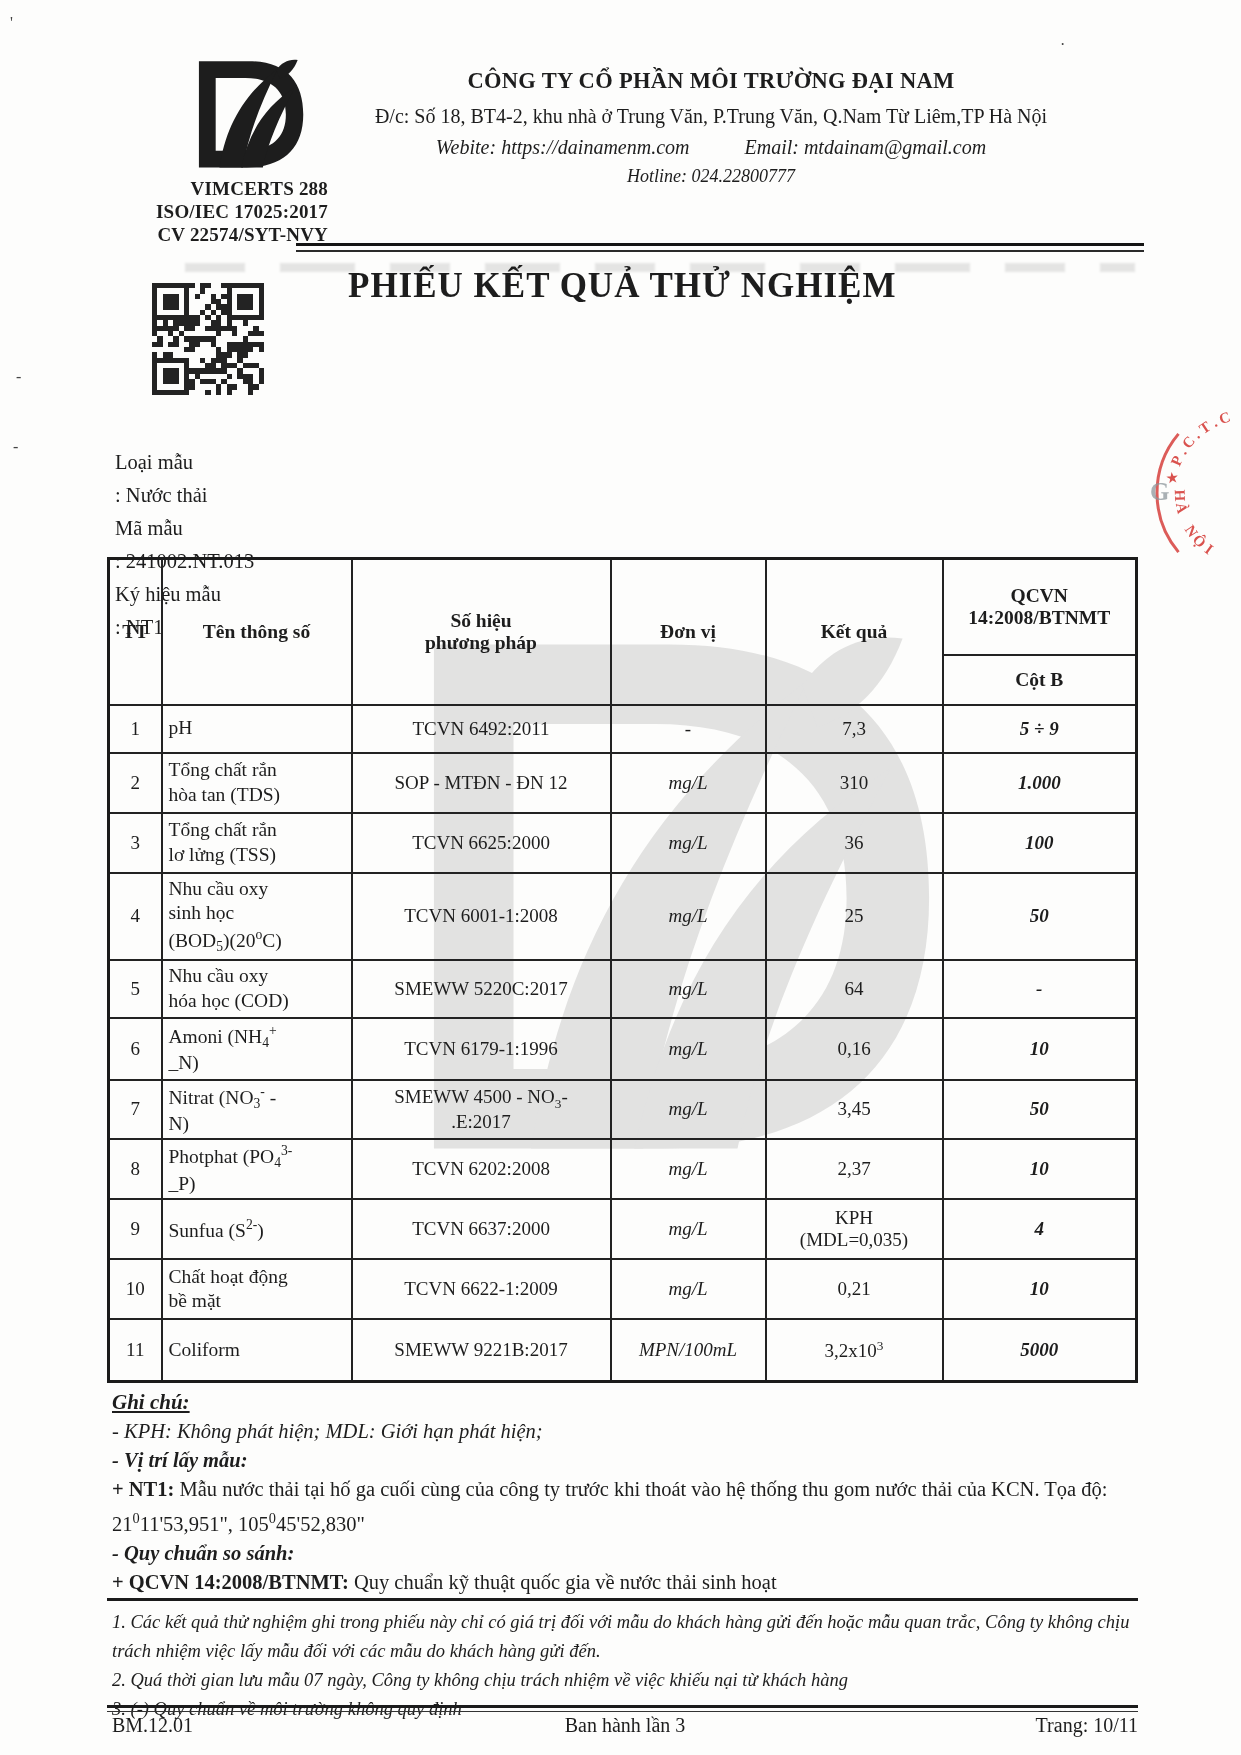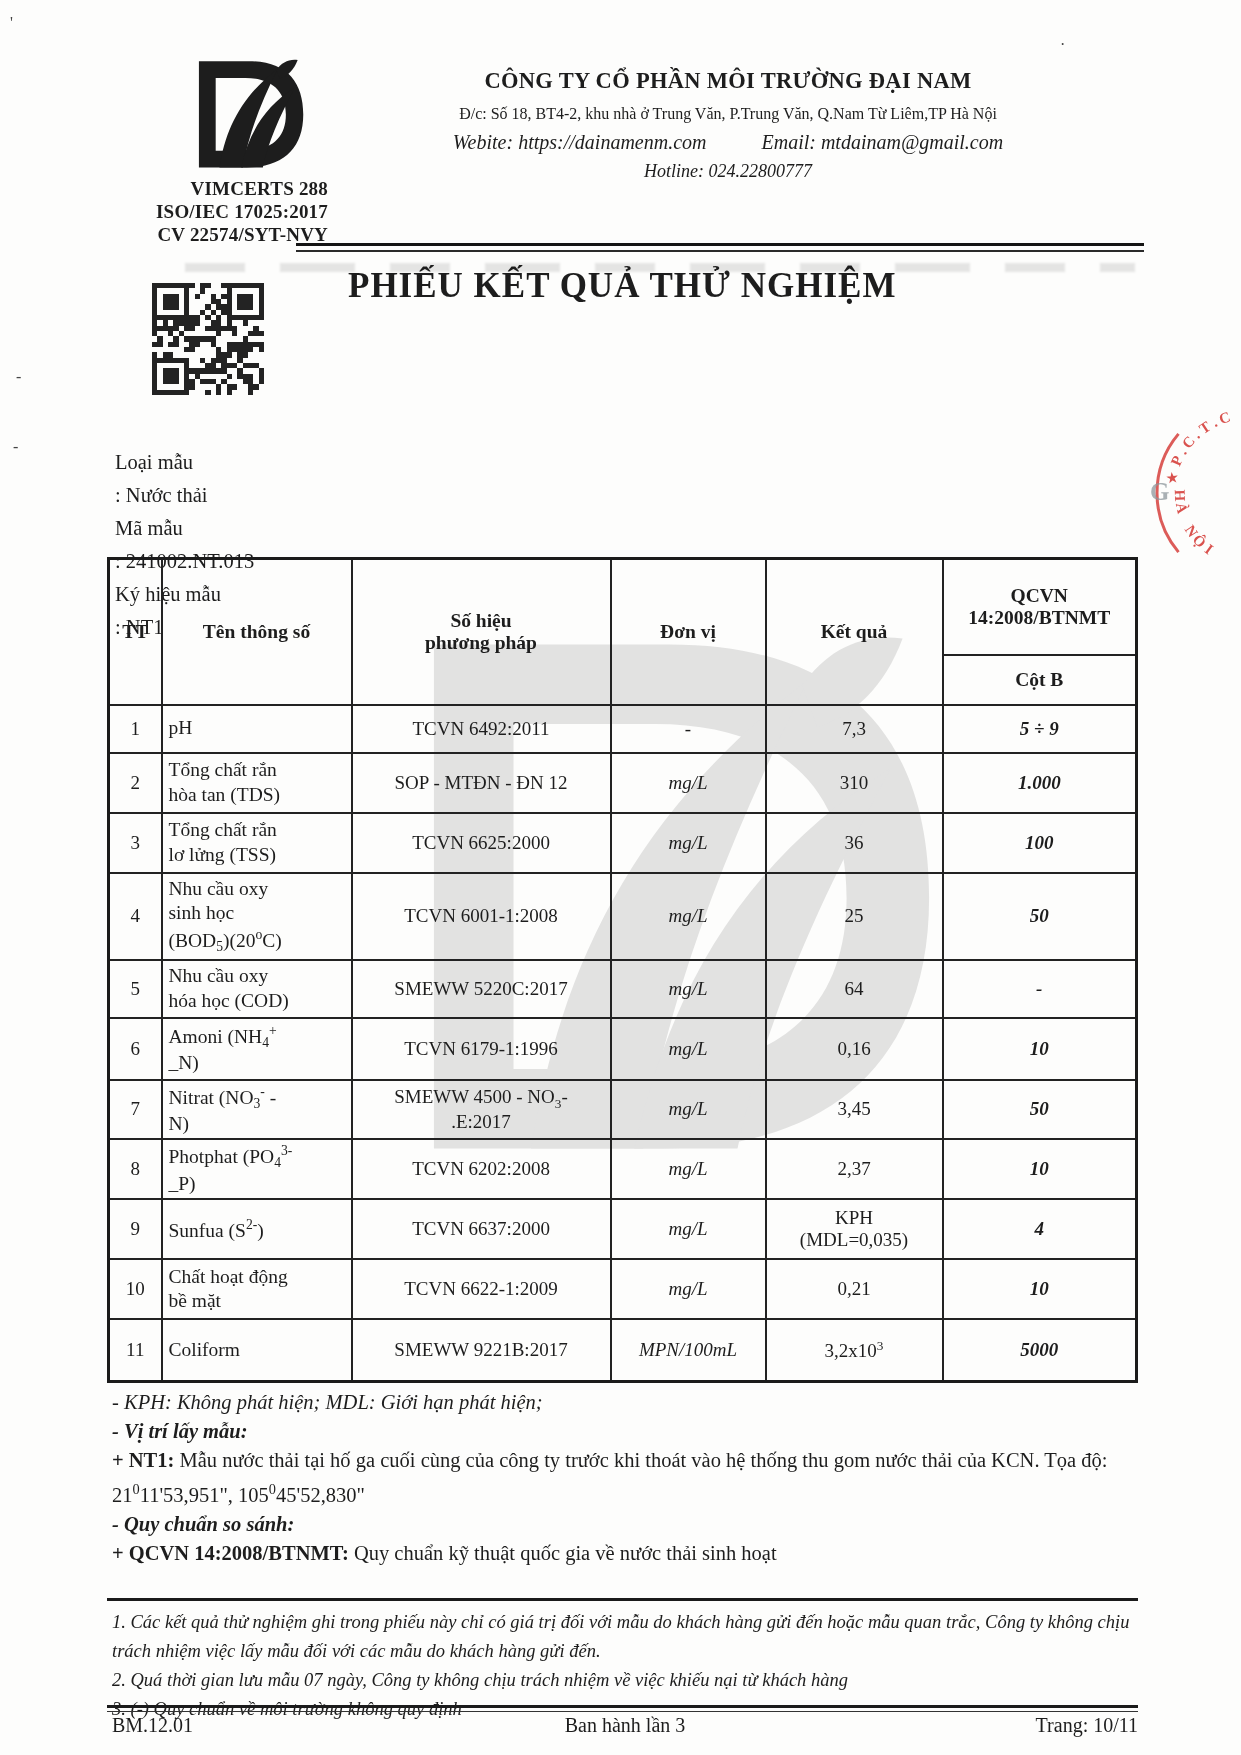--- a/index.html
+++ b/index.html
@@ -7,23 +7,23 @@
     position:relative;width:1241px;height:1755px;margin:0 auto;
     background:#fdfdfc;overflow:hidden;color:#1d1d1d;
     font-family:"Liberation Serif","DejaVu Serif",serif;
   }
   .abs{position:absolute;}
 
   
   .logo-block{left:118px;top:55px;width:210px;text-align:right;}
   .logo-svg{width:165px;height:118px;color:#1d1d1d;}
   .cert-line{font-weight:bold;font-size:19px;line-height:23px;letter-spacing:.2px;}
-  .head-text{left:333px;top:68px;width:790px;text-align:center;}
+  .head-text{left:316px;top:68px;width:790px;text-align:center;}
   .company{font-weight:bold;font-size:22.5px;letter-spacing:.3px;}
-  .address{font-size:16px;margin-top:11px;}
+  .address{font-size:20px;margin-top:11px;}
   .web-row{font-style:italic;font-size:20px;margin-top:8px;display:flex;justify-content:center;gap:55px;}
   .hotline{font-style:italic;font-size:18px;margin-top:7px;}
   .dbl-rule{left:296px;top:243px;width:848px;height:4px;border-top:3.5px solid #141414;border-bottom:2px solid #2a2a2a;}
   .artifact-band{left:185px;top:263px;width:950px;height:9px;opacity:.14;filter:blur(1px);
     background:repeating-linear-gradient(90deg,#555 0 60px,transparent 60px 95px,#555 95px 170px,transparent 170px 205px);}
   .corner-mark{font-size:16px;color:#444;}
 
   
   .qr-box{left:152px;top:283px;width:112px;height:112px;}
   .doc-title{left:348px;top:266px;font-size:35px;font-weight:bold;letter-spacing:1px;white-space:nowrap;}
@@ -513,20 +513,21 @@
             <td class="method">SMEWW 9221B:2017</td>
             <td class="unit">MPN/100mL</td>
             <td class="result">3,2x10<sup>3</sup></td>
             <td class="limit">5000</td>
           </tr>
         </tbody>
     </table>
   </div>
 
   <div class="abs notes">
+    <div class="note-head">Ghi chú:</div>
     <div class="note-italic">- KPH: Không phát hiện; MDL: Giới hạn phát hiện;</div>
     <div class="note-bold-italic">- Vị trí lấy mẫu:</div>
     <div><b>+ NT1:</b> Mẫu nước thải tại hố ga cuối cùng của công ty trước khi thoát vào hệ thống thu gom nước thải của KCN. Tọa độ: 21<sup>0</sup>11'53,951", 105<sup>0</sup>45'52,830"</div>
     <div class="note-bold-italic">- Quy chuẩn so sánh:</div>
     <div><b>+ QCVN 14:2008/BTNMT:</b> Quy chuẩn kỹ thuật quốc gia về nước thải sinh hoạt</div>
   </div>
 
   <div class="abs fn-rule"></div>
   <div class="abs footnotes">
     <div>1. Các kết quả thử nghiệm ghi trong phiếu này chỉ có giá trị đối với mẫu do khách hàng gửi đến hoặc mẫu quan trắc, Công ty không chịu trách nhiệm việc lấy mẫu đối với các mẫu do khách hàng gửi đến.</div>

